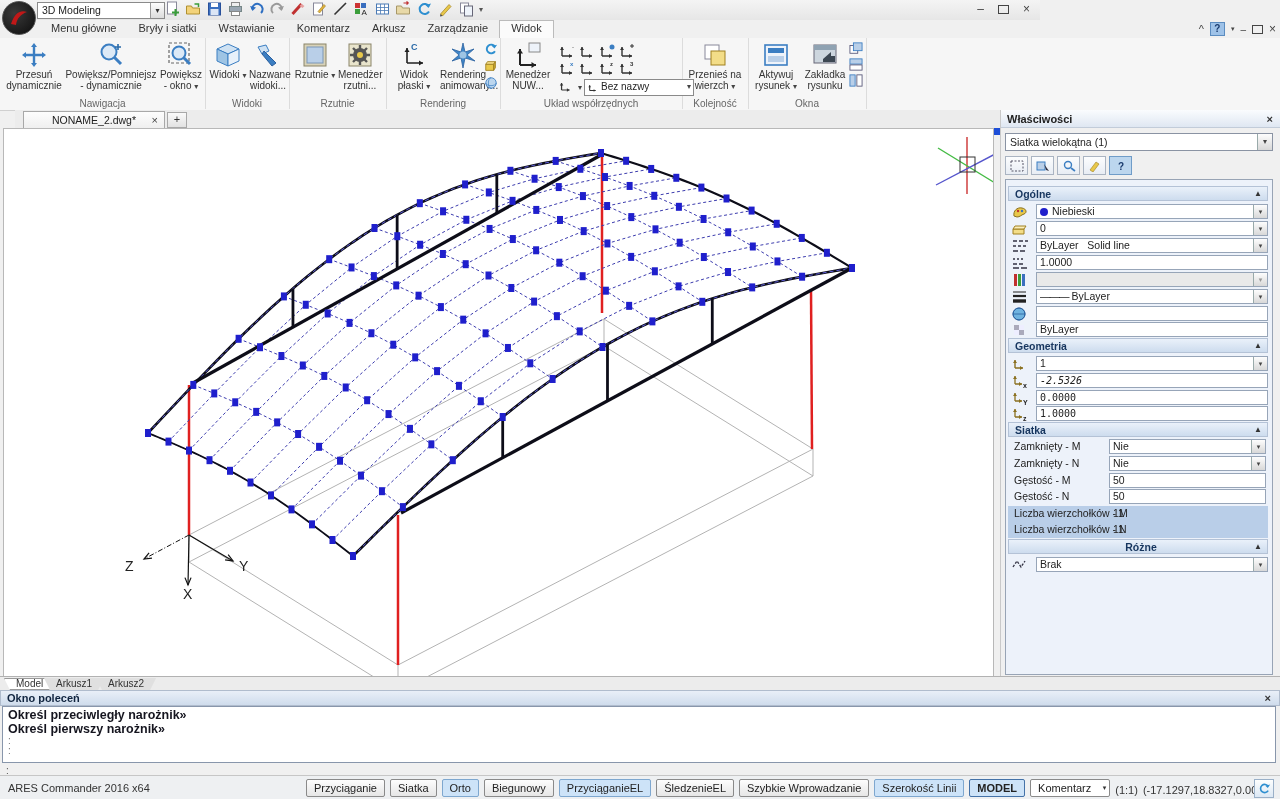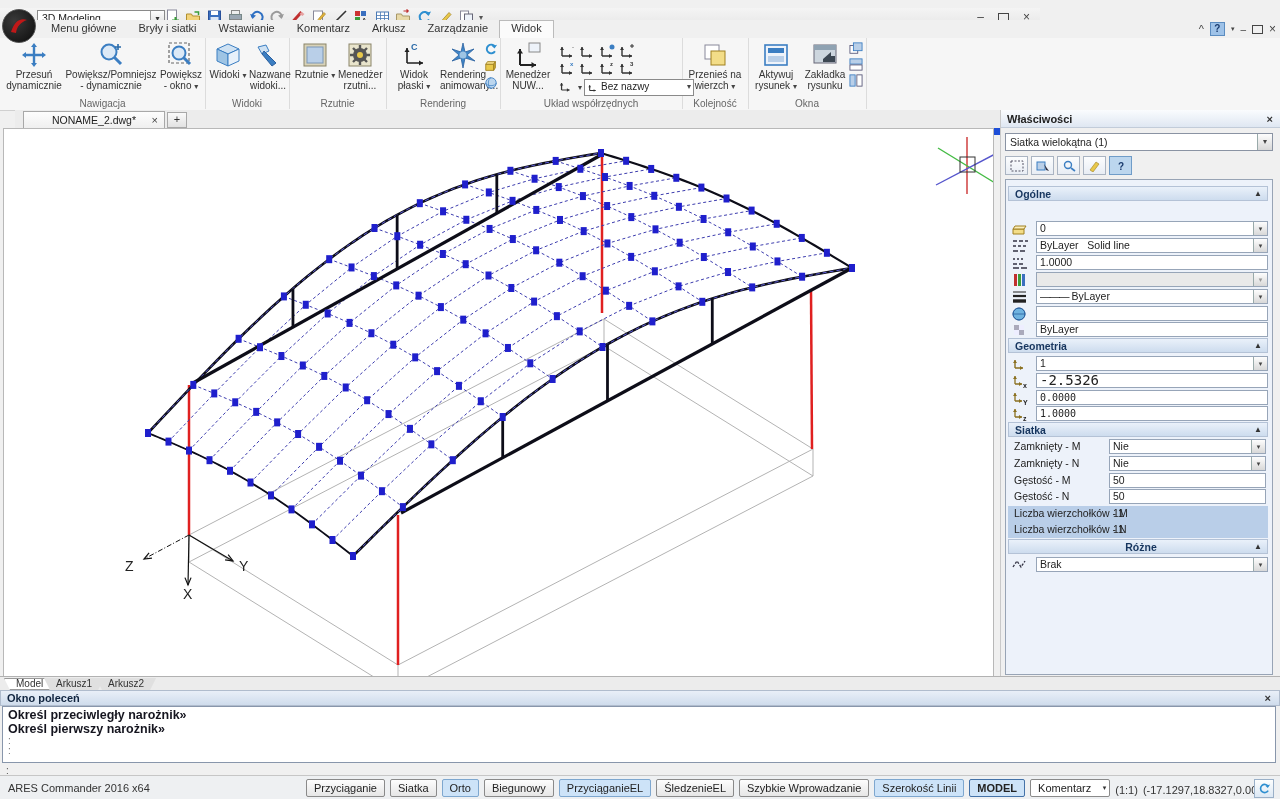--- a/index.html
+++ b/index.html
@@ -1,19 +1,19 @@
 <!DOCTYPE html>
 <html><head>
 <meta charset="utf-8">
 <style>
   html,body{margin:0;padding:0;background:#cfcfcf;}
   #app{position:relative;width:1280px;height:799px;background:#f0f0f0;
        font-family:"Liberation Sans",sans-serif;font-size:11px;color:#222;overflow:hidden;}
   
-  .titlebar{position:absolute;left:0;top:8px;width:1040px;height:20px;
+  .titlebar{position:absolute;left:0;top:0;width:1040px;height:20px;
             background:linear-gradient(#f4f4f4,#e6e6e6);}
   .logo{position:absolute;left:2px;top:1px;width:32px;height:32px;border-radius:50%;
         background:radial-gradient(circle at 35% 35%,#3a3a3a,#0c0c0c);border:1px solid #555;z-index:30;}
   .logo svg{position:absolute;left:4px;top:4px;}
   .wscombo{position:absolute;left:37px;top:2px;width:122px;height:15px;background:#fff;
            border:1px solid #8a8a8a;font-size:10.5px;line-height:15px;padding-left:4px;}
   .wscombo .dd{position:absolute;right:0;top:0;width:13px;height:15px;background:linear-gradient(#fdfdfd,#dcdcdc);
            border-left:1px solid #9a9a9a;text-align:center;font-size:8px;line-height:15px;color:#333;}
   .qat{position:absolute;left:164px;top:1px;height:18px;display:flex;gap:4px;}
   .qat svg{width:17px;height:16px;}
@@ -670,20 +670,31 @@
           </svg>
         </div>
     </div>
 
     <div class="pbox">
 
       <div class="psec" style="top:6px;">
         <span>Ogólne</span>
         <span class="up">▲</span>
       </div>
+      <div class="prow" style="top:24px;left:0;width:264px;">
+        <svg class="picon">
+            <path d="M3,12 C2,7 6,3 11,4 C16,5 16,9 13,10 C10,11 9,13 6,13 Z" fill="#e8c84a" stroke="#8a7020"></path>
+            <circle cx="7" cy="7" r="1.2" fill="#c03030"></circle>
+            <circle cx="11" cy="7" r="1.2" fill="#3a6fbf"></circle>
+          </svg>
+        <div class="pfield">
+          <span class="dot" id="colordot" style="background: rgb(31, 31, 204);"></span><span>Niebieski</span>
+          <span class="dd">▾</span>
+        </div>
+      </div>
       <div class="prow" style="top:41px;left:0;width:264px;">
         <svg class="picon">
             <path d="M2,8 h11 v5 h-11 z" fill="#f3dd88" stroke="#a08020"></path>
             <path d="M2,8 l2,-3 h11 l-2,3 z" fill="#fbeebb" stroke="#a08020"></path>
           </svg>
         <div class="pfield">
           <span>0</span>
           <span class="dd">▾</span>
         </div>
       </div>
@@ -759,21 +770,21 @@
           <span>1</span>
           <span class="dd">▾</span>
         </div>
       </div>
       <div class="prow" style="top:193px;left:0;width:264px;">
         <svg class="picon">
             <path d="M4,11 V3 M4,11 H11" stroke="#8a7020" stroke-width="1.3"></path>
             <path d="M4,3 l-2,3 h4 z M11,11 l-3,-2 v4 z" fill="#8a7020"></path>
             <text x="12" y="15" font-size="7" fill="#222" font-weight="bold" font-family="Liberation Sans,sans-serif">x</text>
           </svg>
-        <div class="pfield"><span style="font-family:'DejaVu Sans Mono',monospace;font-size:14px;">-2.5326</span></div>
+        <div class="pfield"><span style="font-family:'DejaVu Sans Mono',monospace;font-size:10px;font-style:italic;">-2.5326</span></div>
       </div>
       <div class="prow" style="top:210px;left:0;width:264px;">
         <svg class="picon">
             <path d="M4,11 V3 M4,11 H11" stroke="#8a7020" stroke-width="1.3"></path>
             <path d="M4,3 l-2,3 h4 z M11,11 l-3,-2 v4 z" fill="#8a7020"></path>
             <text x="12" y="15" font-size="7" fill="#222" font-weight="bold" font-family="Liberation Sans,sans-serif">Y</text>
           </svg>
         <div class="pfield"><span style="font-family:'DejaVu Sans Mono',monospace;font-size:10px;">0.0000</span></div>
       </div>
       <div class="prow" style="top:226px;left:0;width:264px;">

